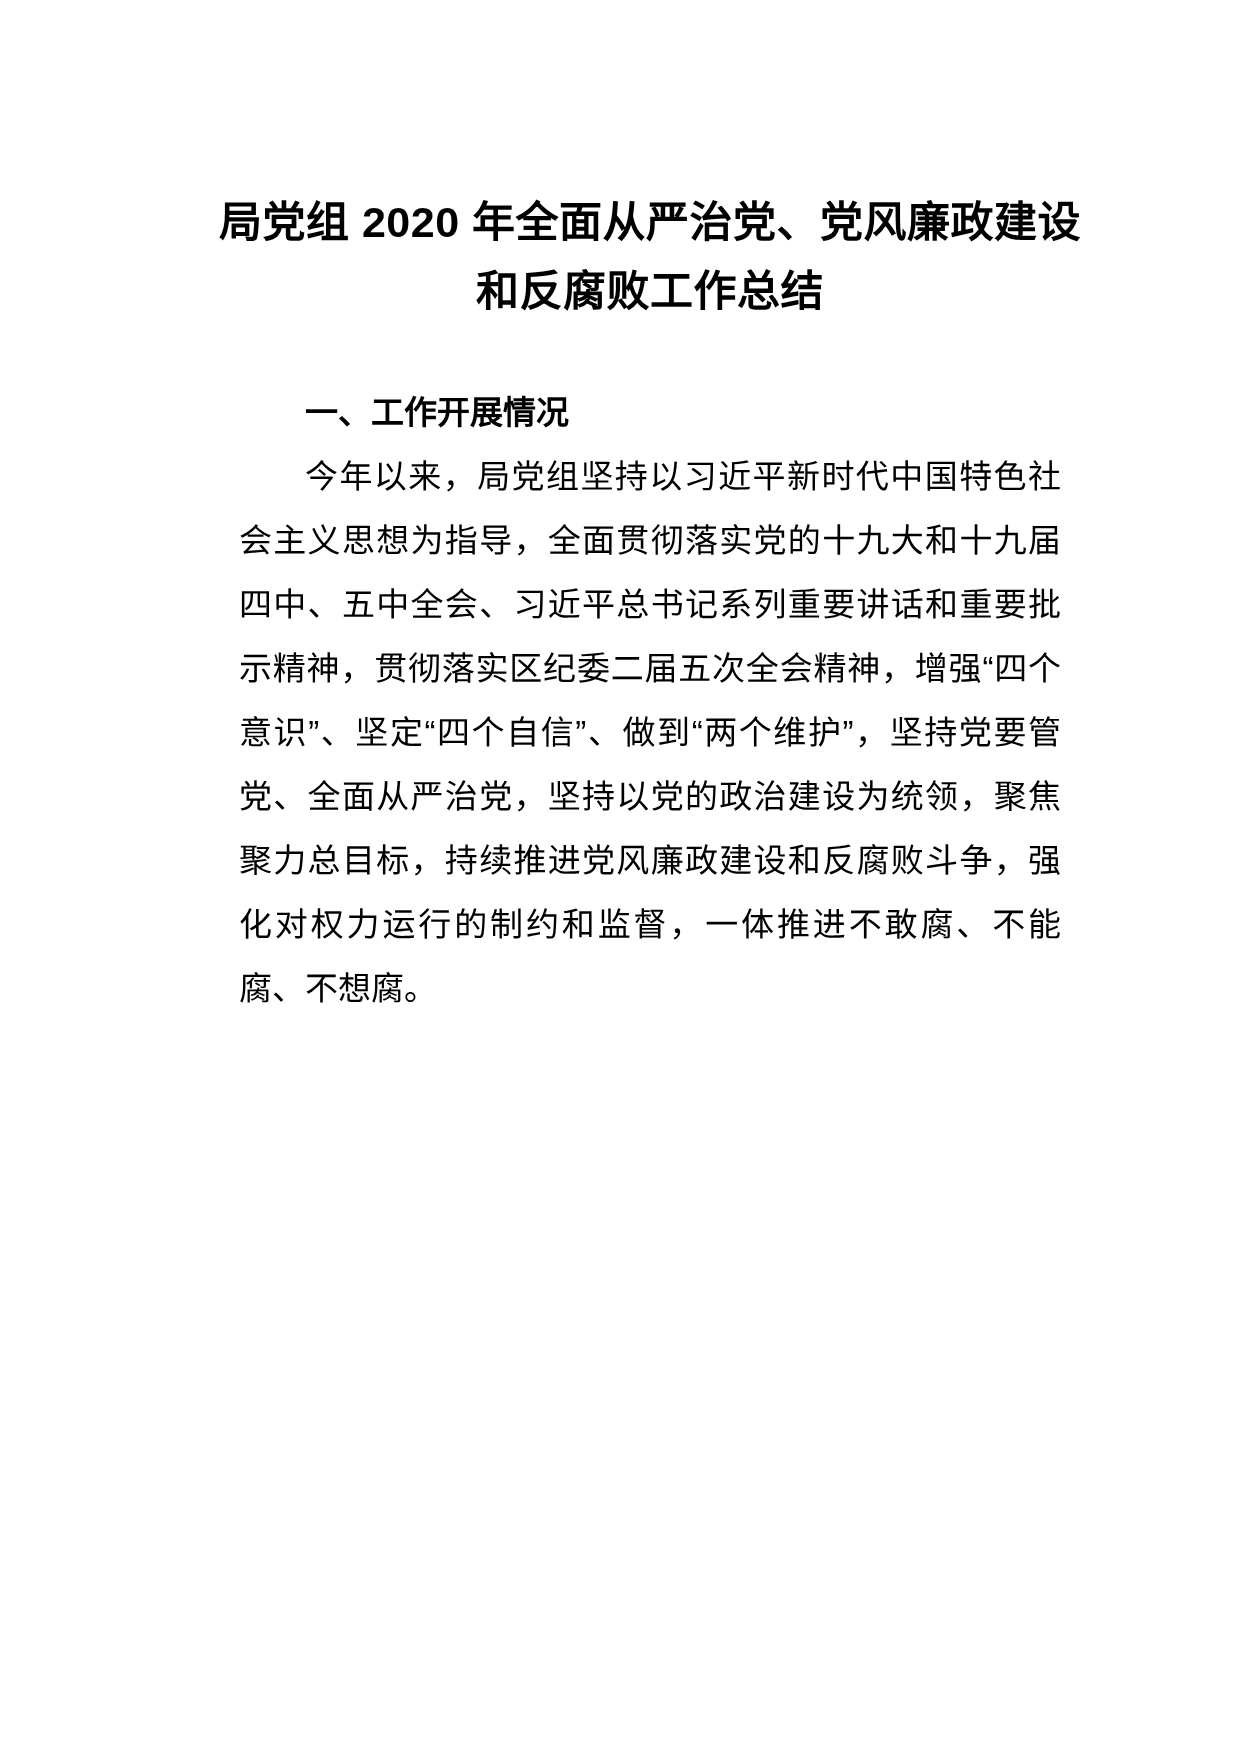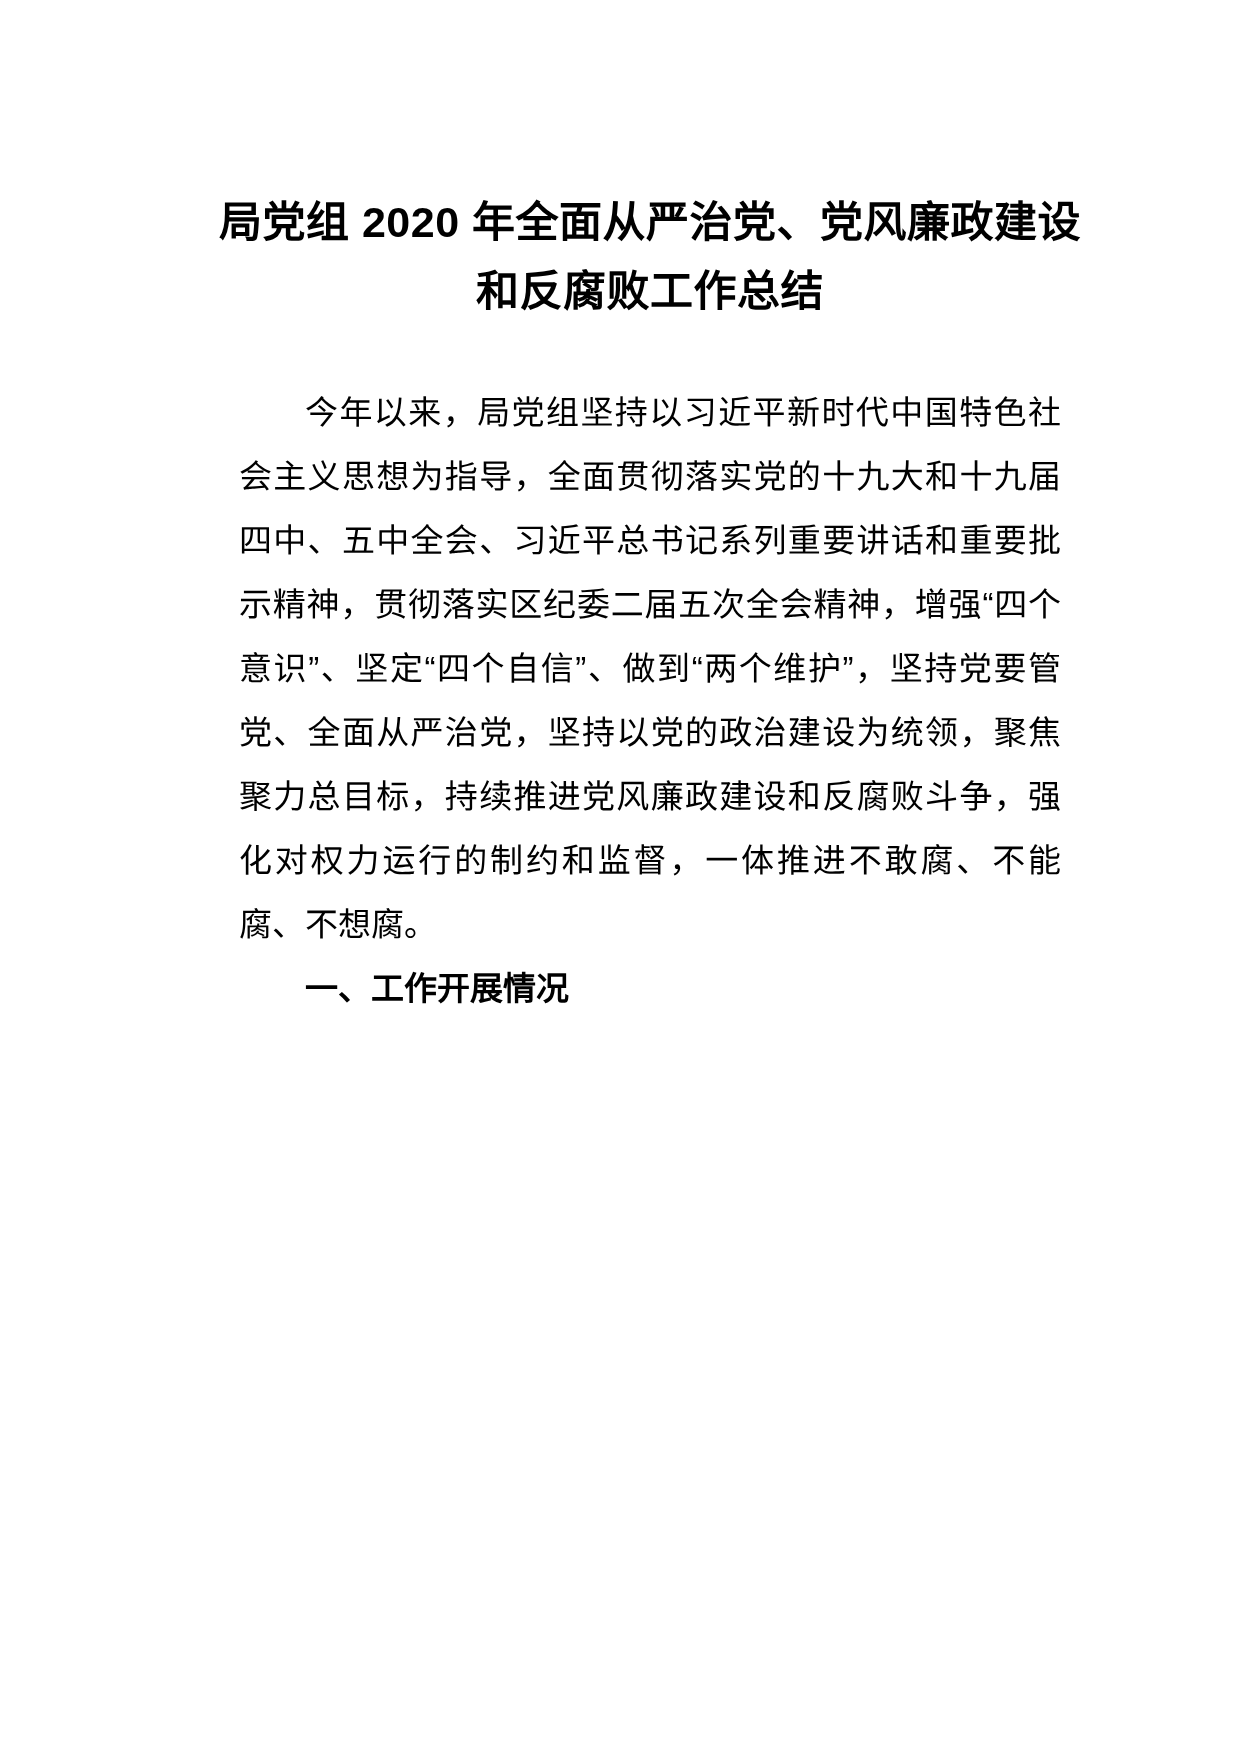--- a/index.html
+++ b/index.html
@@ -41,18 +41,18 @@
     text-align: left;
   }
 </style>
 </head>
 <body>
 
 <div class="page">
 
   <h1 class="doc-title">局党组 2020 年全面从严治党、党风廉政建设和反腐败工作总结</h1>
 
+  <p class="para heading">一、工作开展情况</p>
+
   <p class="para">今年以来，局党组坚持以习近平新时代中国特色社会主义思想为指导，全面贯彻落实党的十九大和十九届四中、五中全会、习近平总书记系列重要讲话和重要批示精神，贯彻落实区纪委二届五次全会精神，增强“四个意识”、坚定“四个自信”、做到“两个维护”，坚持党要管党、全面从严治党，坚持以党的政治建设为统领，聚焦聚力总目标，持续推进党风廉政建设和反腐败斗争，强化对权力运行的制约和监督，一体推进不敢腐、不能腐、不想腐。</p>
-
-  <p class="para heading">一、工作开展情况</p>
 
 
 </div>
 
 </body></html>

